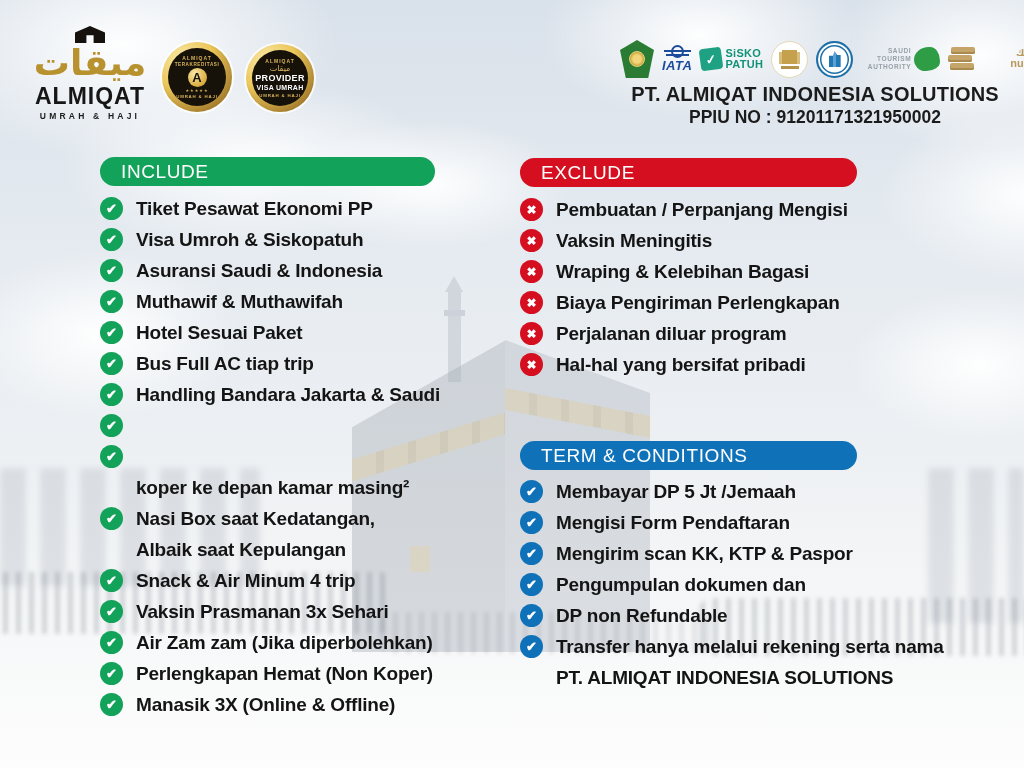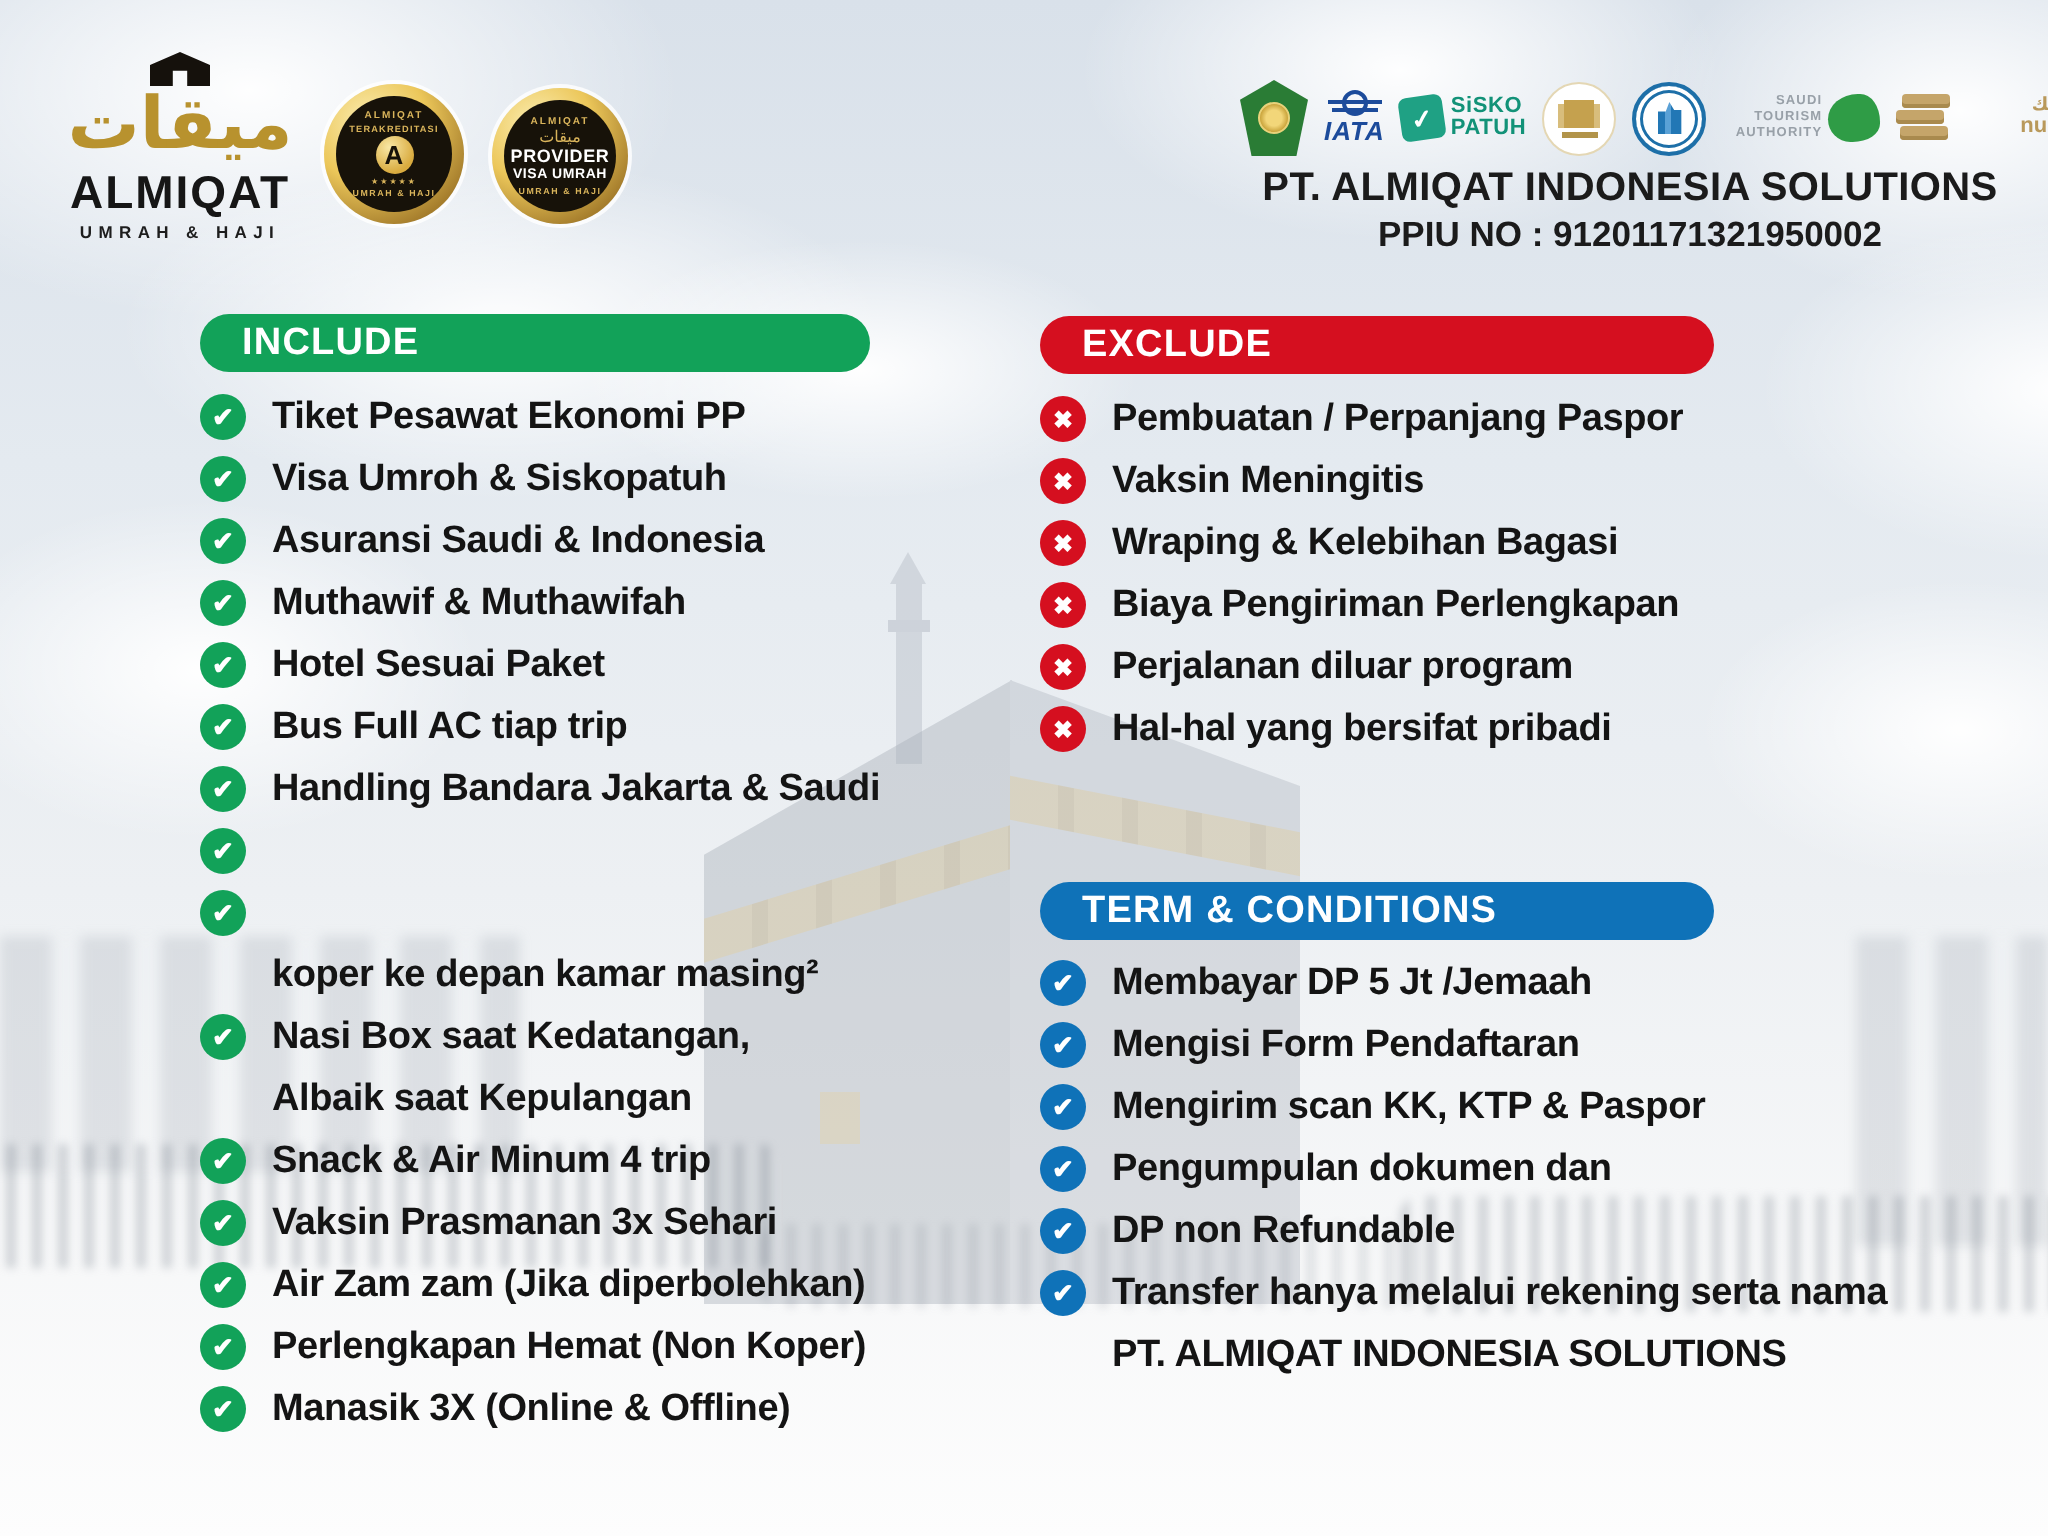--- a/index.html
+++ b/index.html
@@ -102,21 +102,21 @@
   .lg-nusuk .cube i:nth-child(3){ top:16px; left:2px; }
   .lg-nusuk .col { text-align:center;margin-left:32px; }
   .lg-nusuk .ar { font-family:"DejaVu Sans", sans-serif; font-size:9px; line-height:9px; font-weight:bold; }
   .lg-nusuk .en { font-size:11px; font-weight:700; line-height:11px; }
   
   .company { position:absolute; left:616px; top:83px; width:398px; text-align:center; color:#1b1b1b; }
   .company .name { font-size:20px; font-weight:900; letter-spacing:.2px; }
   .company .ppiu { font-size:17.5px; font-weight:800; margin-top:1px; }
   
   .pill { position:absolute; height:29px; border-radius:16px; display:flex; align-items:center;
-    padding-left:21px; color:#fff; font-size:19px; font-weight:700; letter-spacing:.6px; }
+    padding-left:21px; color:#fff; font-size:19px; font-weight:400; letter-spacing:.6px; }
   #pill-include { left:100px; top:157px; width:335px; background:#12a259; }
   #pill-exclude { left:520px; top:158px; width:337px; background:#d50f1f; }
   #pill-terms   { left:520px; top:441px; width:337px; background:#0f72b8; }
   ul.items { position:absolute; list-style:none; }
   #list-include { left:100px; top:197px; }
   #list-exclude { left:520px; top:198px; }
   #list-terms   { left:520px; top:480px; }
   .row { display:flex; align-items:center; height:23px; margin-bottom:8px; }
   .ic { width:23px; height:23px; border-radius:50%; flex:none; margin-right:13px;
     display:flex; align-items:center; justify-content:center;
@@ -294,21 +294,21 @@
       </li>
     <li class="row">
         <span class="ic g">✔</span>
         <span class="txt">Manasik 3X (Online &amp; Offline)</span>
       </li>
   </ul>
 
   <ul class="items" id="list-exclude">
     <li class="row">
         <span class="ic r">✖</span>
-        <span class="txt">Pembuatan / Perpanjang Paspor</span>
+        <span class="txt">Pembuatan / Perpanjang Mengisi</span>
       </li>
     <li class="row">
         <span class="ic r">✖</span>
         <span class="txt">Vaksin Meningitis</span>
       </li>
     <li class="row">
         <span class="ic r">✖</span>
         <span class="txt">Wraping &amp; Kelebihan Bagasi</span>
       </li>
     <li class="row">

